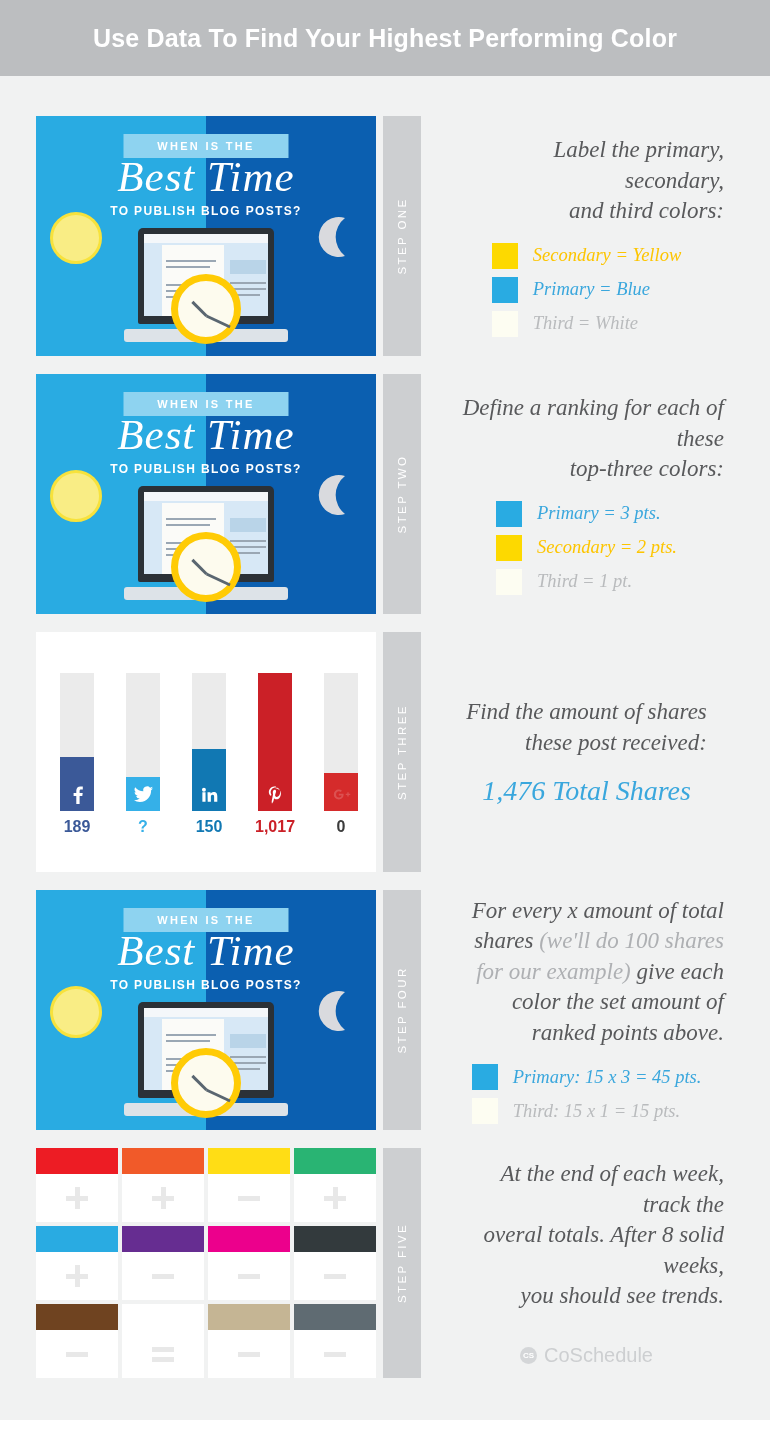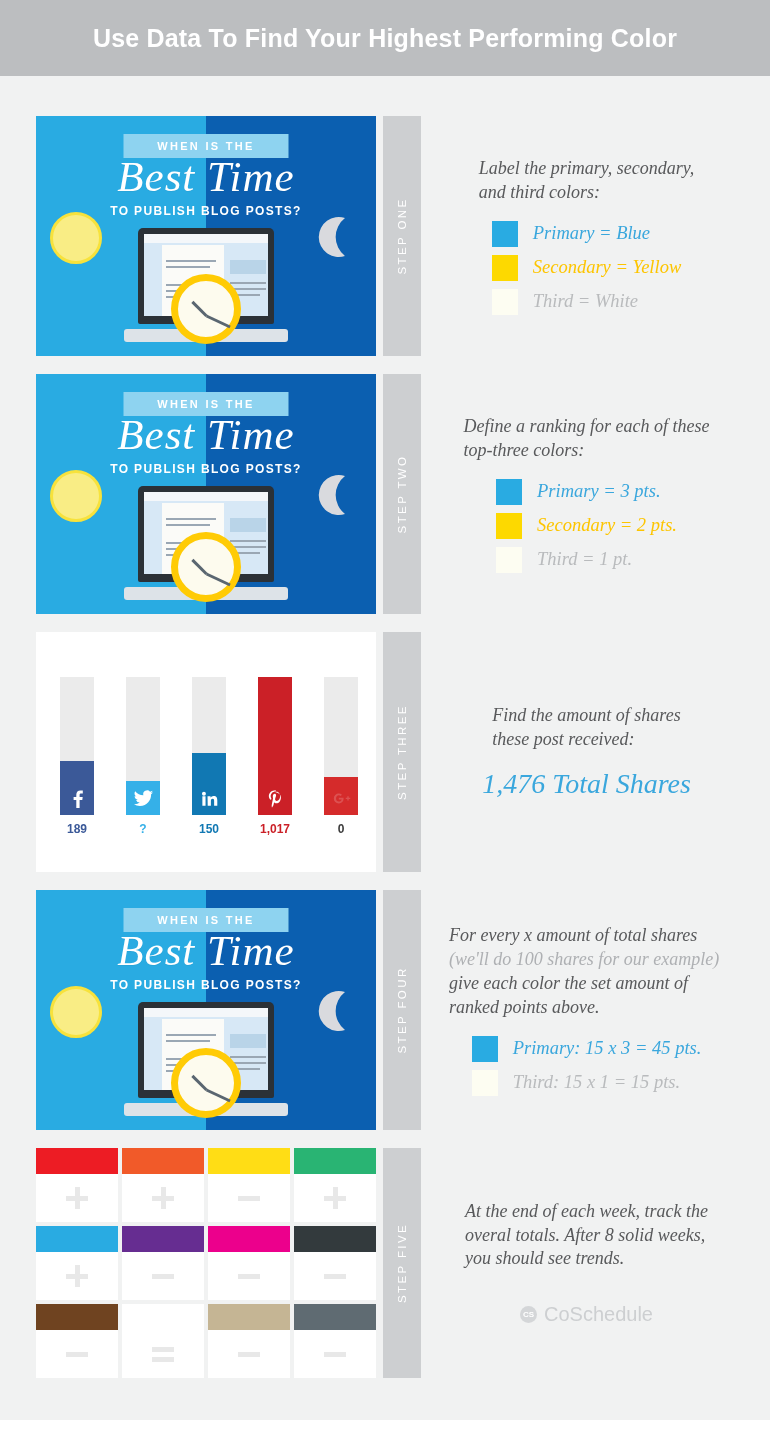--- a/index.html
+++ b/index.html
@@ -69,24 +69,24 @@
     flex: 1 1 auto;
     padding: 0 10px 0 28px;
     display: flex;
     flex-direction: column;
     justify-content: center;
     align-items: center;
   }
   .desc-head {
     font-family: "Liberation Serif", serif;
     font-style: italic;
-    font-size: 18px;
+    font-size: 23px;
     line-height: 1.33;
     color: #58595b;
-    text-align: left;
+    text-align: right;
   }
   .desc-head .muted { color: #aeb0b3; }
   .legend { margin-top: 16px; align-self: center; }
   .legend-row {
     display: flex;
     align-items: center;
     margin-bottom: 8px;
   }
   .legend-row:last-child { margin-bottom: 0; }
   .swatch {
@@ -265,21 +265,21 @@
   }
   .bar-fill { width: 100%; }
   .bar-icon {
     width: 34px; height: 34px;
     display: flex; align-items: center; justify-content: center;
     color: #ffffff;
   }
   .bar-icon svg { display: block; }
   .bar-value {
     margin-top: 7px;
-    font-size: 12px;
+    font-size: 16px;
     font-weight: bold;
     font-family: "Liberation Sans", sans-serif;
   }
 
   
   .color-grid {
     width: 340px;
     display: grid;
     grid-template-columns: repeat(4, 1fr);
     gap: 4px;
@@ -381,26 +381,26 @@
     <div class="step-tab">
       <div class="step-tab-label">STEP ONE</div>
     </div>
     <div class="desc">
       <div class="desc-head">
         <div>Label the primary, secondary,</div>
         <div>and third colors:</div>
       </div>
       <div class="legend">
         <div class="legend-row">
+          <span class="swatch" style="background:#fdd900"></span>
+          <span class="legend-text" style="color:#fdc500">Secondary = Yellow</span>
+        </div>
+        <div class="legend-row">
           <span class="swatch" style="background:#29abe2"></span>
           <span class="legend-text" style="color:#3aa7dd">Primary = Blue</span>
-        </div>
-        <div class="legend-row">
-          <span class="swatch" style="background:#fdd900"></span>
-          <span class="legend-text" style="color:#fdc500">Secondary = Yellow</span>
         </div>
         <div class="legend-row">
           <span class="swatch" style="background:#fdfdf2"></span>
           <span class="legend-text" style="color:#b9bbbd">Third = White</span>
         </div>
       </div>
     </div>
   </div>
 
   <div class="step-row">

